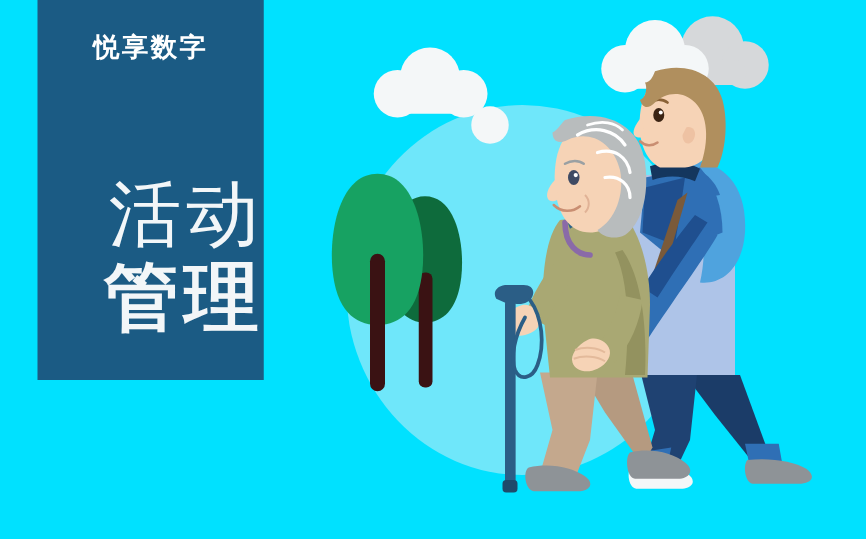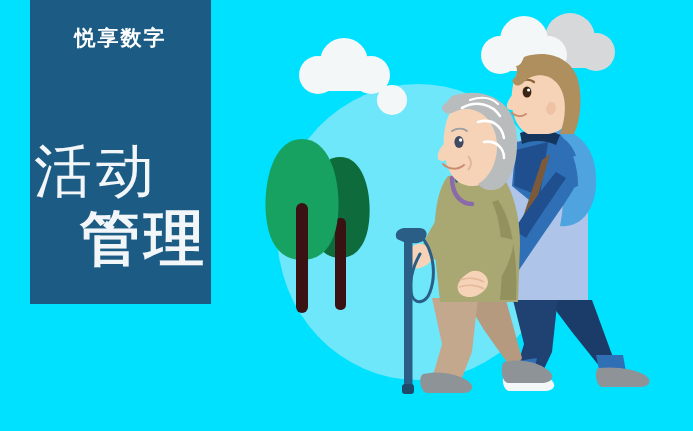--- a/index.html
+++ b/index.html
@@ -77,21 +77,21 @@
     font-size: 21px;
     letter-spacing: 2px;
     color: #ffffff;
     line-height: 1;
   }
   .title {
     position: absolute;
     left: 0;
     top: 138px;
     width: 181px;
-    text-align: left;
+    text-align: right;
     color: #F2F6F8;
     font-family: "DejaVu Sans", sans-serif;
   }
   .title-line1 {
     display: block;
     font-size: 58px;
     line-height: 66px;
     font-weight: 400;
     letter-spacing: 4px;
     text-indent: 4px;

